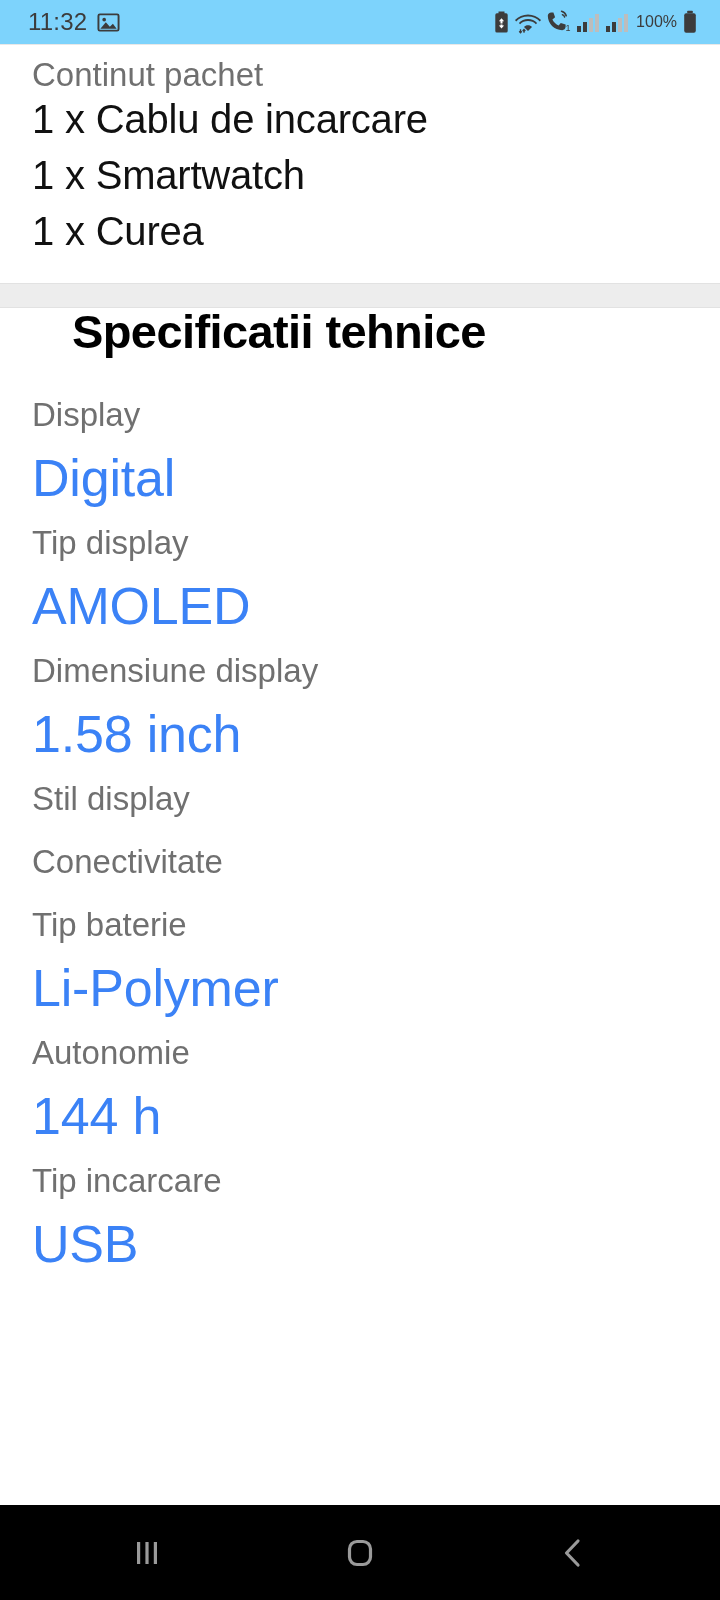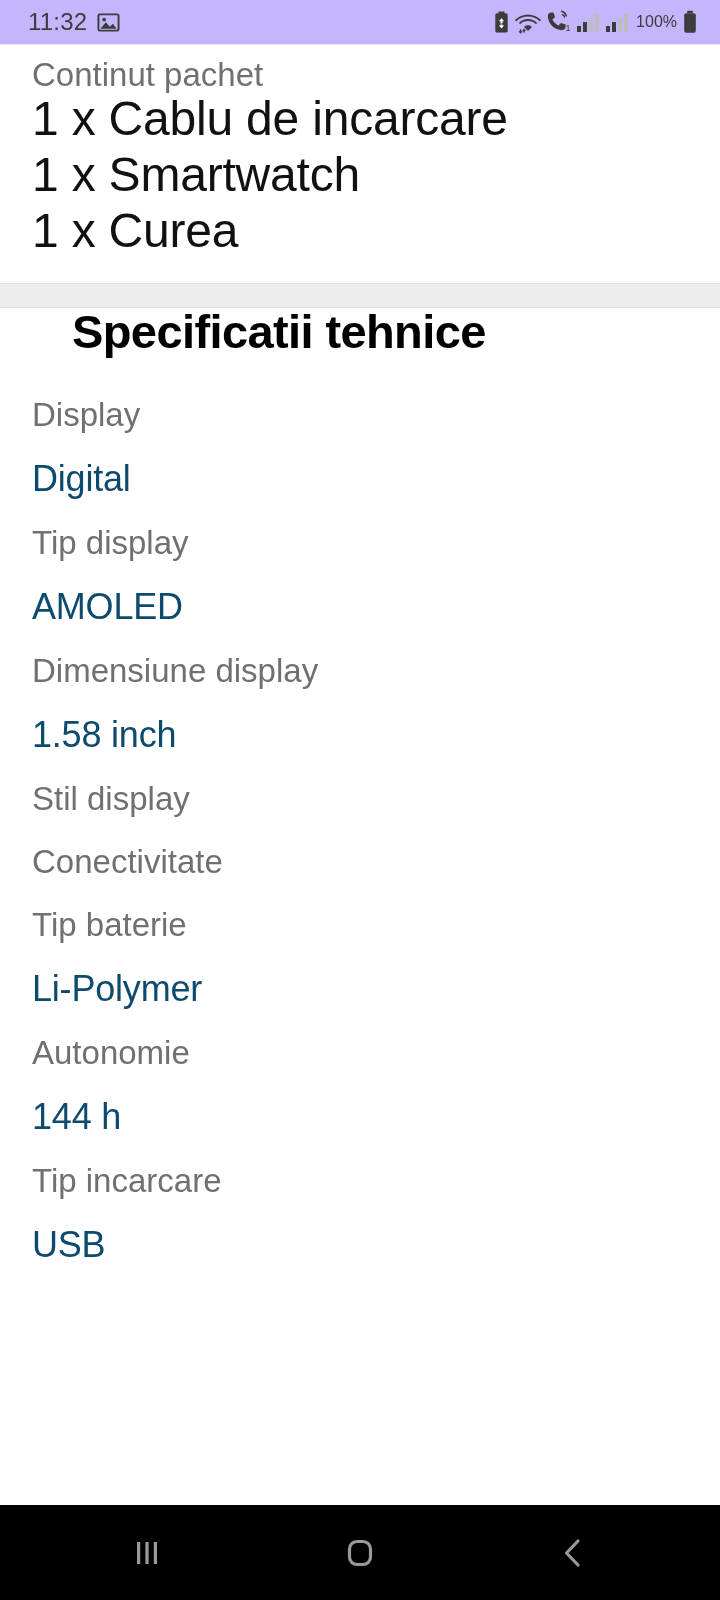--- a/index.html
+++ b/index.html
@@ -21,21 +21,21 @@
     height: 1600px;
     background: #ffffff;
     display: flex;
     flex-direction: column;
   }
 
   
   .status-bar {
     height: 45px;
     min-height: 45px;
-    background: #c4b5fd;
+    background: #7dd3fc;
     display: flex;
     align-items: center;
     justify-content: space-between;
     padding: 0 22px 0 28px;
     box-sizing: border-box;
     border-bottom: 1px solid #e8e8e8;
   }
   .status-left {
     display: flex;
     align-items: center;
@@ -85,21 +85,21 @@
     line-height: 1.0;
     padding-top: 13px;
     letter-spacing: 0px;
   }
   .pkg-list {
     margin: 0;
     padding: 0;
     list-style: none;
   }
   .pkg-item {
-    font-size: 48px;
+    font-size: 40px;
     color: #111111;
     line-height: 56px;
     letter-spacing: -0.2px;
     white-space: nowrap;
   }
 
   .section-gap {
     height: 25px;
     background: #ededed;
     border-top: 1px solid #e2e2e2;
@@ -128,22 +128,22 @@
     margin: 0;
   }
   .spec-label {
     font-size: 33px;
     color: #707070;
     line-height: 63px;
     letter-spacing: 0px;
     white-space: nowrap;
   }
   .spec-value {
-    font-size: 36px;
-    color: #0c4a6e;
+    font-size: 52px;
+    color: #3b82f6;
     line-height: 65px;
     letter-spacing: -0.2px;
     white-space: nowrap;
   }
 
   
   .nav-bar {
     height: 95px;
     min-height: 95px;
     background: #000000;

